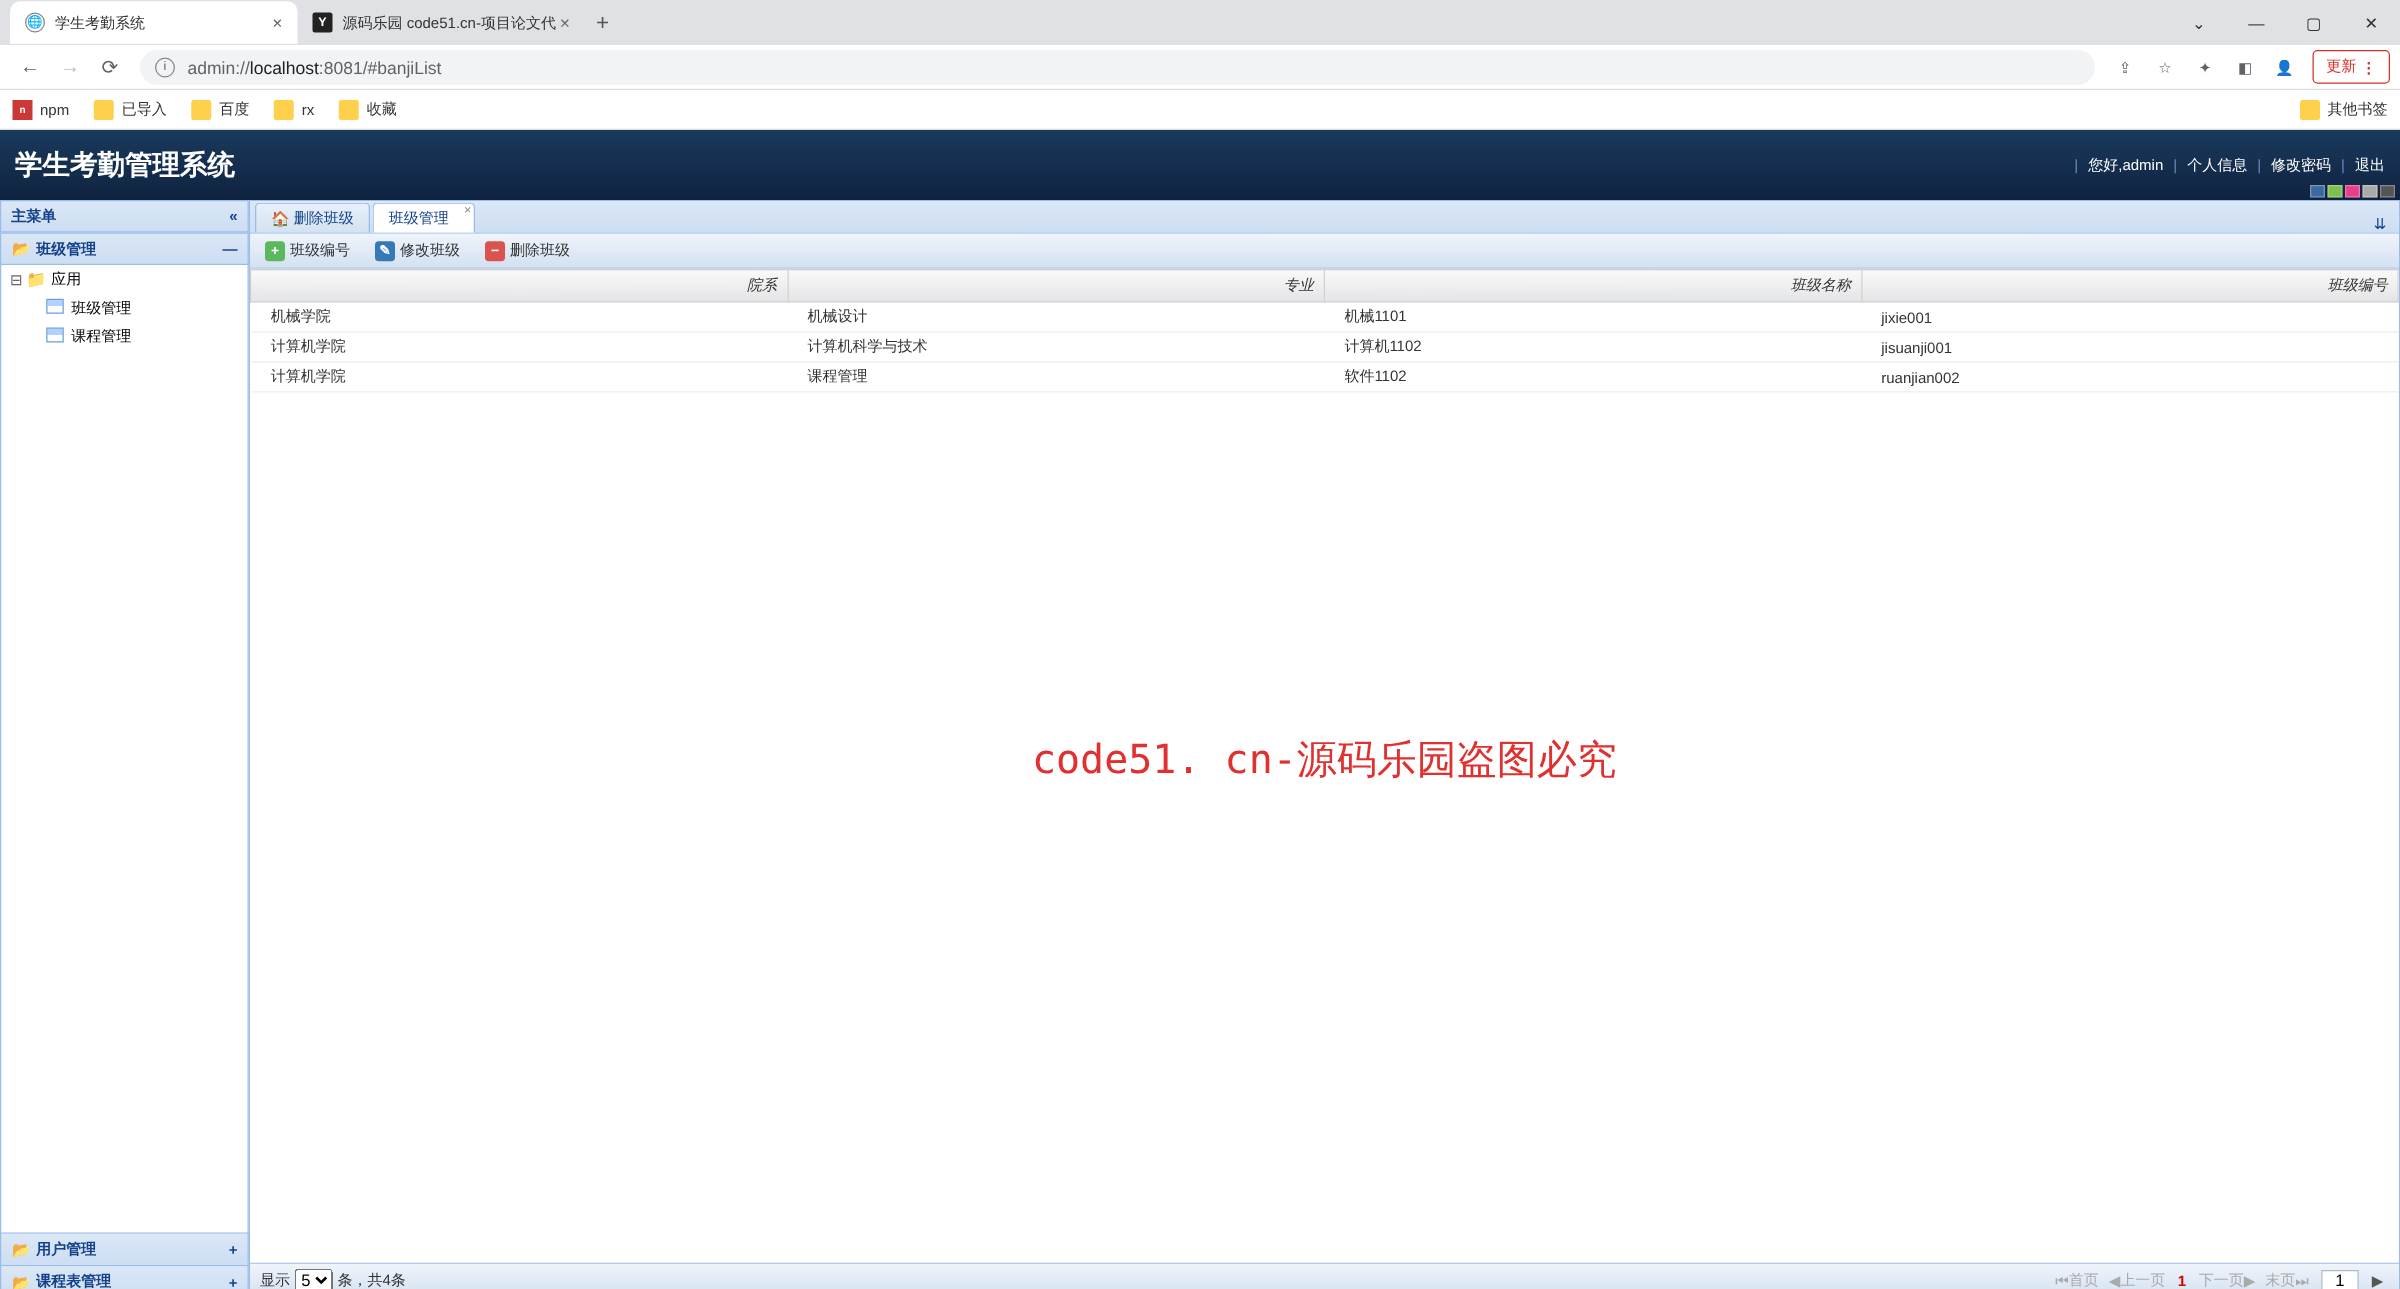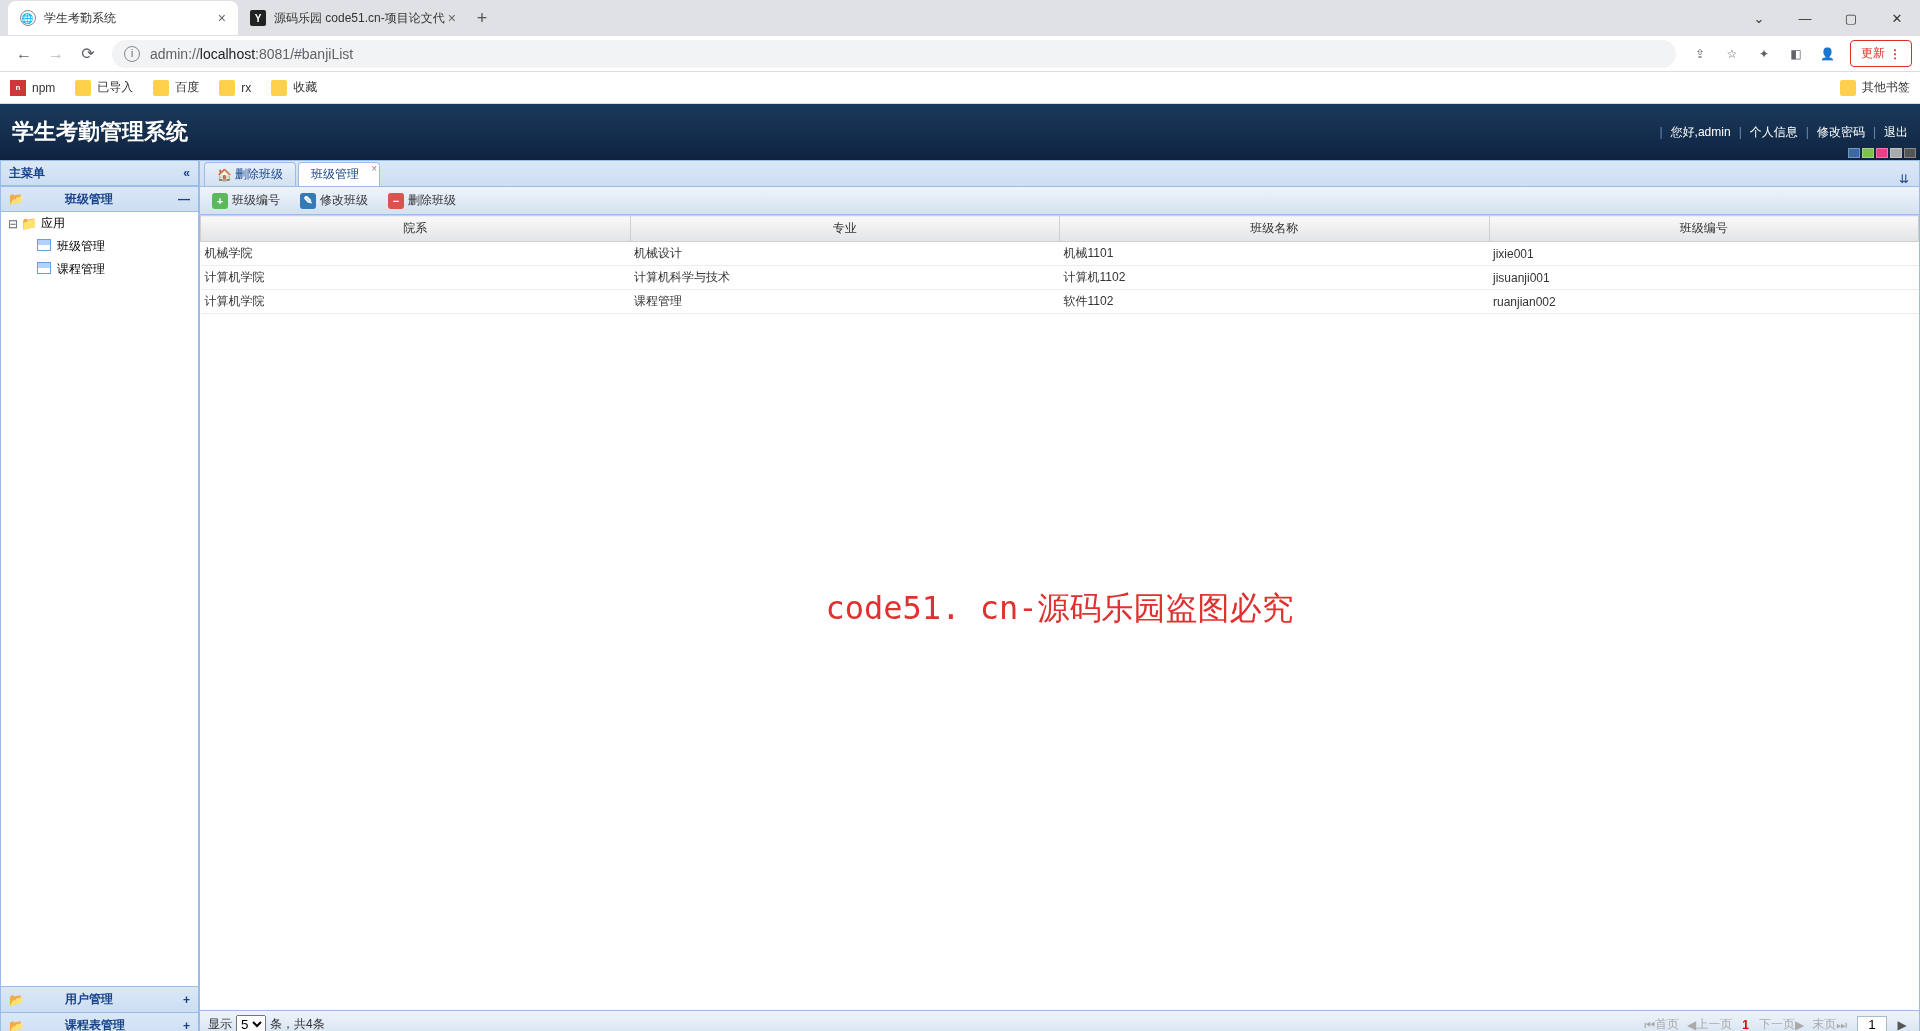--- a/index.html
+++ b/index.html
@@ -40,21 +40,21 @@
 .app-header-right .sep { margin: 0 8px; color: #6a8abc; }
 .app-header-right a { color: #fff; cursor: pointer; }
 .color-squares { position: absolute; right: 4px; bottom: 2px; display: flex; }
 .color-squares div { width: 12px; height: 10px; margin-left: 2px; border: 1px solid rgba(255,255,255,0.3); cursor: pointer; }
 
 
 .layout { display: flex; height: calc(100vh - 152px); }
 
 
 .sidebar { width: 200px; border-right: 1px solid #99bce8; background: #dfe8f6; display: flex; flex-direction: column; }
-.panel-hdr { background: linear-gradient(to bottom, #dae7f6, #cddef3); border: 1px solid #99bce8; height: 26px; display: flex; align-items: center; padding: 0 8px; font-weight: bold; color: #15428b; gap: 36px; }
+.panel-hdr { background: linear-gradient(to bottom, #dae7f6, #cddef3); border: 1px solid #99bce8; height: 26px; display: flex; align-items: center; padding: 0 8px; font-weight: bold; color: #15428b; }
 .panel-hdr .collapse-icon { margin-left: auto; cursor: pointer; color: #15428b; }
 .panel-hdr .toggle-icon { margin-left: auto; cursor: pointer; color: #15428b; font-weight: bold; }
 .panel-icon { width: 16px; height: 16px; margin-right: 4px; display: flex; align-items: center; justify-content: center; }
 .tree { background: #fff; flex: 1; border: 1px solid #99bce8; border-top: none; overflow: auto; }
 .tree-node { display: flex; align-items: center; padding: 3px 4px; cursor: pointer; }
 .tree-indent { display: inline-block; }
 .tree-toggle { width: 16px; text-align: center; color: #666; }
 .tree-icon { width: 16px; height: 16px; margin-right: 4px; }
 .folder-icon::before { content: "📁"; font-size: 13px; }
 .grid-icon { display: inline-block; width: 14px; height: 12px; background: linear-gradient(to bottom, #b3d1ff 50%, #fff 50%); border: 1px solid #6a9edc; }
@@ -68,22 +68,22 @@
 .tab-home-icon { width: 14px; height: 14px; margin-right: 4px; }
 .tab .tab-x { position: absolute; right: 2px; top: 0; font-size: 10px; color: #888; }
 .tabs-expand { margin-left: auto; padding: 0 6px; cursor: pointer; color: #15428b; }
 
 .toolbar { background: linear-gradient(to bottom, #f0f4fb, #d3e1f1); border-bottom: 1px solid #99bce8; height: 28px; display: flex; align-items: center; padding: 0 6px; }
 .tb-btn { display: flex; align-items: center; padding: 2px 6px; margin-right: 8px; cursor: pointer; color: #333; }
 .tb-icon { width: 16px; height: 16px; border-radius: 3px; margin-right: 4px; display: flex; align-items: center; justify-content: center; color: #fff; font-size: 11px; font-weight: bold; }
 
 .grid-container { flex: 1; overflow: auto; background: #fff; position: relative; }
 .grid-table { width: 100%; border-collapse: collapse; table-layout: fixed; }
-.grid-table th { background: linear-gradient(to bottom, #f9f9f9, #e3e4e6); border: 1px solid #d0d0d0; text-align: center; padding: 4px 8px; font-weight: normal; color: #333; height: 22px; }
-.grid-table td { border-bottom: 1px solid #ededed; padding: 3px 4px; color: #333; height: 21px; }
+.grid-table th { background: linear-gradient(to bottom, #f9f9f9, #e3e4e6); border: 1px solid #d0d0d0; text-align: right; padding: 4px 8px; font-weight: normal; color: #333; height: 22px; font-style: italic; }
+.grid-table td { border-bottom: 1px solid #ededed; padding: 3px 16px; color: #333; height: 21px; }
 
 .watermark { position: absolute; top: 50%; left: 50%; transform: translate(-50%, -60%); font-size: 32px; color: #e03030; font-family: monospace, "Microsoft YaHei"; white-space: nowrap; pointer-events: none; }
 
 .pager { background: linear-gradient(to bottom, #f0f4fb, #d3e1f1); border-top: 1px solid #99bce8; height: 28px; display: flex; align-items: center; padding: 0 8px; color: #333; }
 .pager select { margin: 0 4px; }
 .pager-right { margin-left: auto; display: flex; align-items: center; }
 .pg-btn { padding: 0 4px; cursor: pointer; color: #333; display: flex; align-items: center; }
 .pg-btn.disabled { color: #aaa; }
 .pg-current { color: #d00; font-weight: bold; margin: 0 6px; }
 .pg-input { width: 30px; text-align: center; margin: 0 6px; border: 1px solid #abc; }

